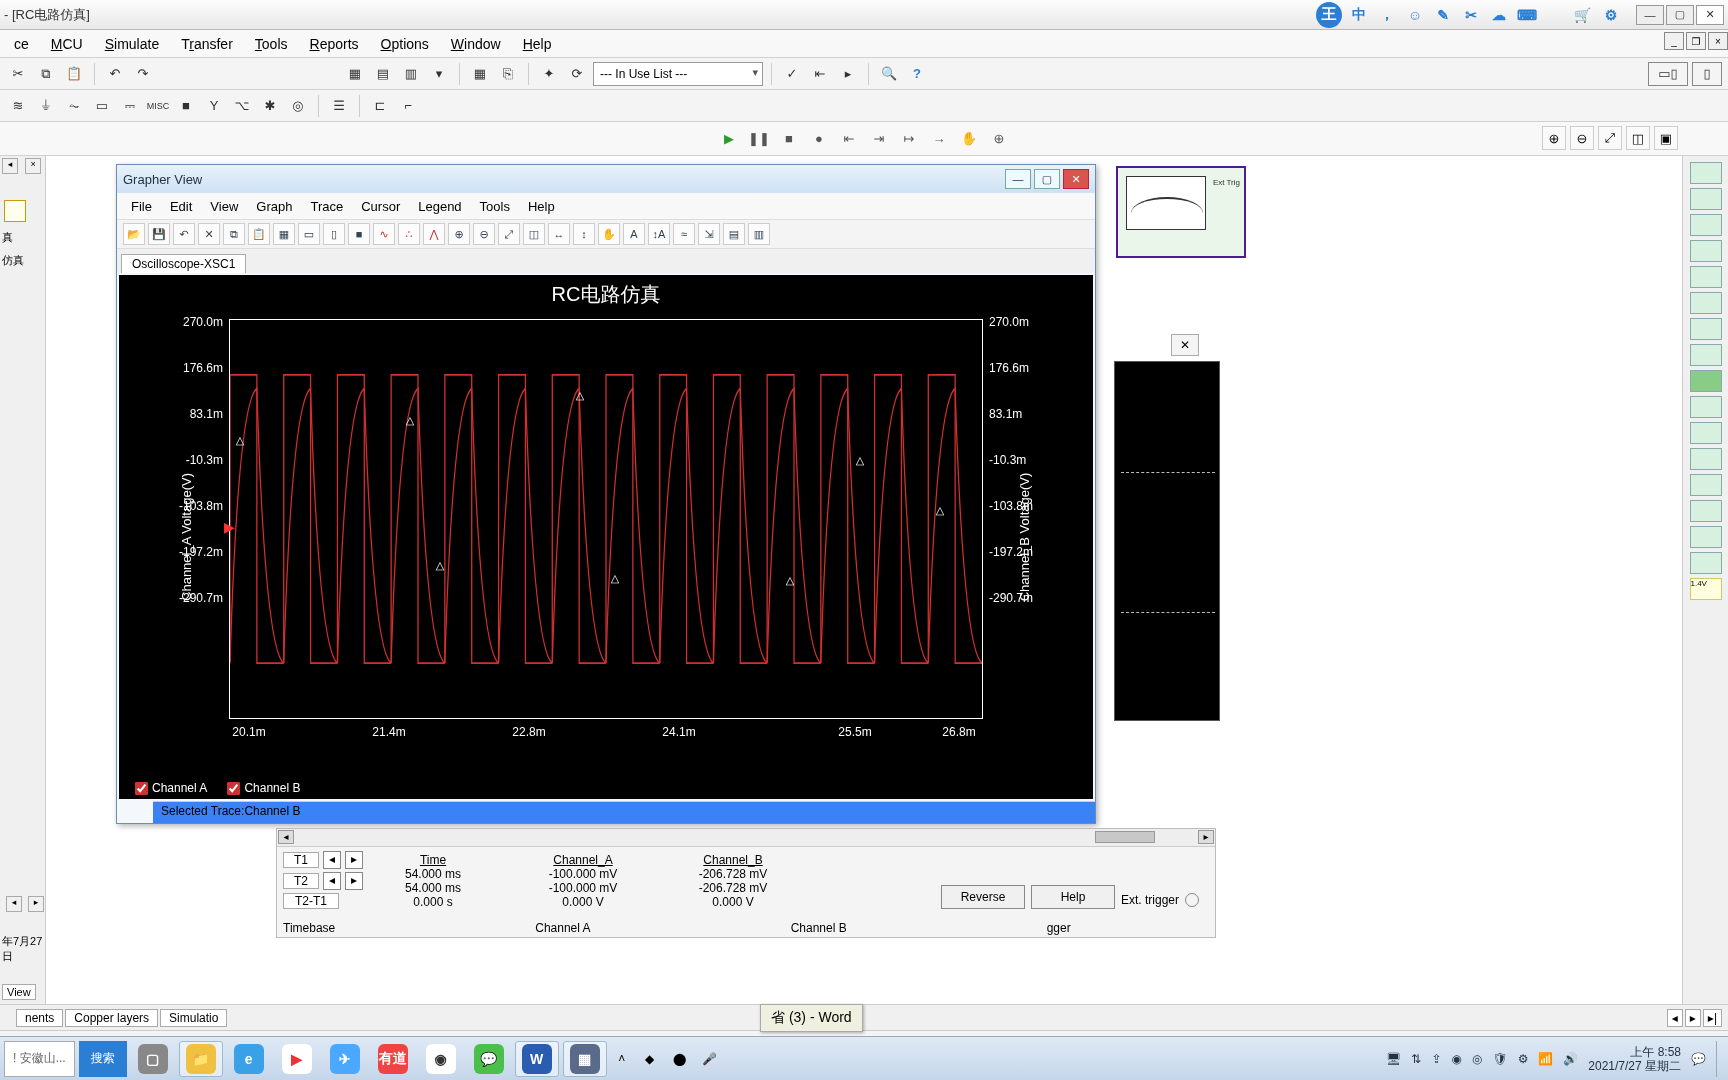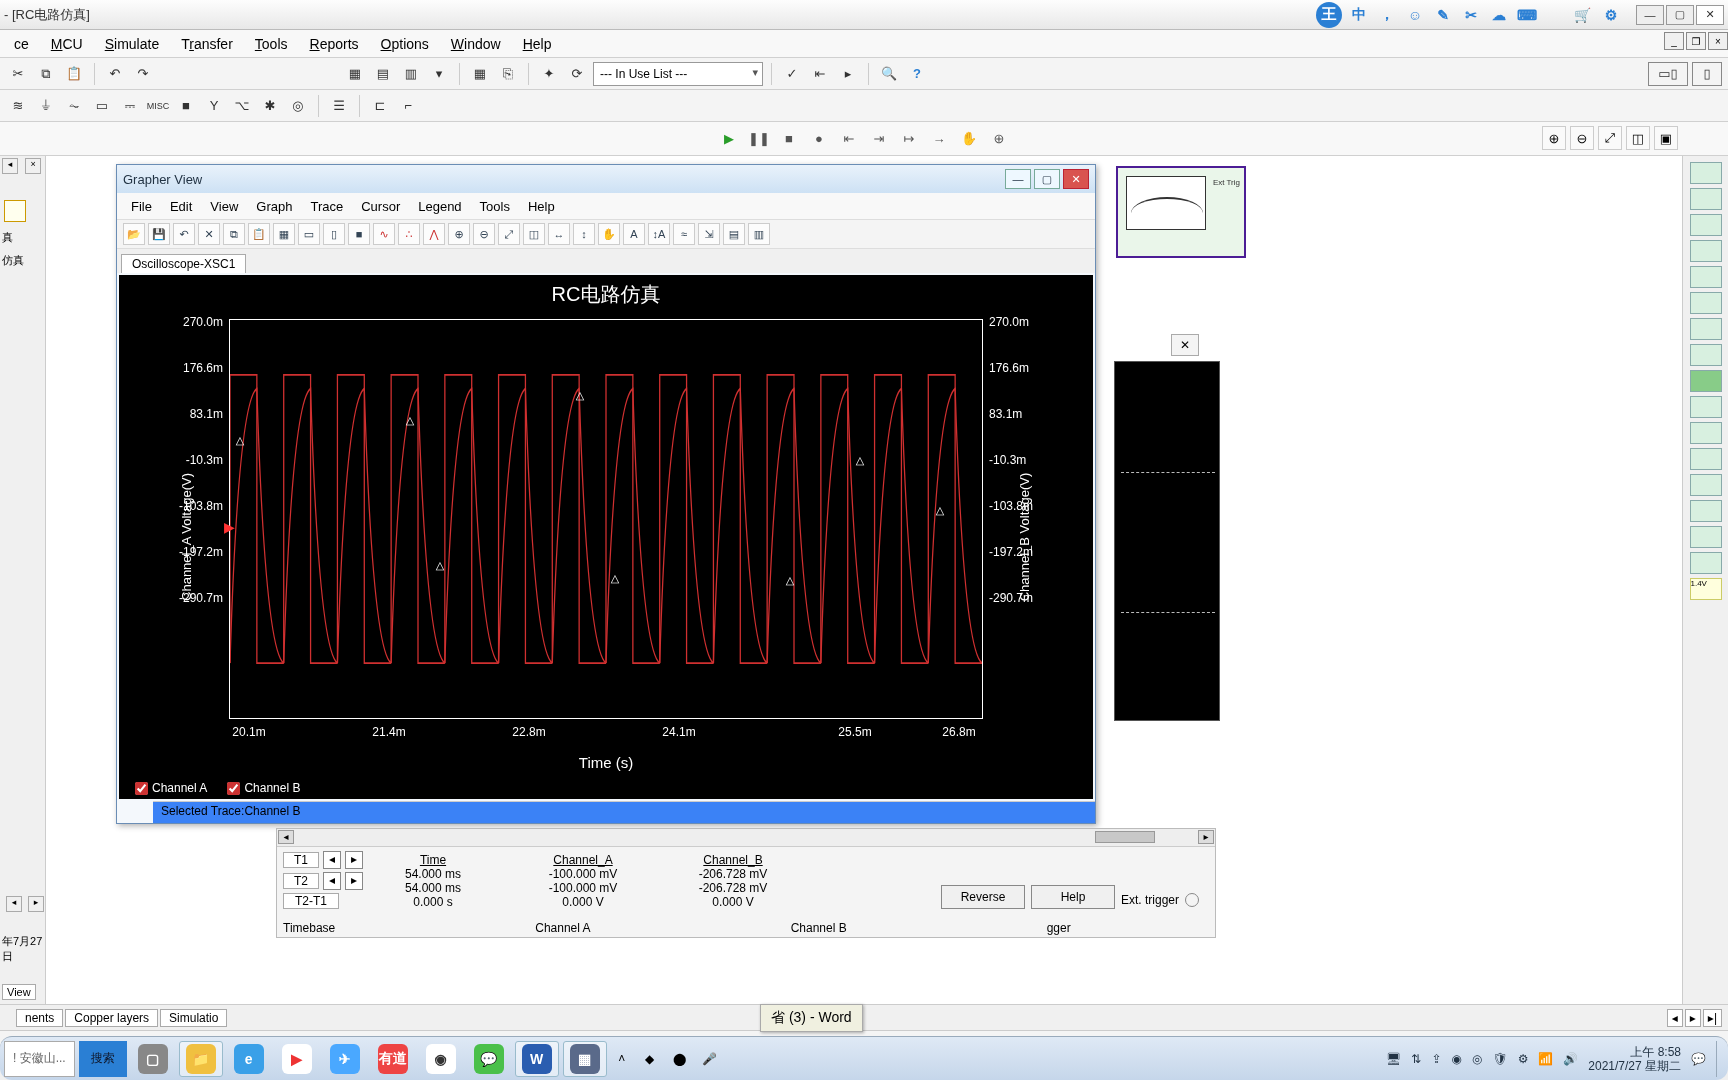--- a/index.html
+++ b/index.html
@@ -104,23 +104,23 @@
 
 
 .bottabs { height:26px; background:#f0f0f0; border-top:1px solid #ccc; display:flex; align-items:center; padding-left:16px; font-size:12px; gap:2px;}
 .bottabs .bt{border:1px solid #aaa;background:#fff;padding:1px 8px;}
 
 
 .statusbar{height:26px;background:#f4f4f4;border-top:1px solid #ccc;display:flex;align-items:center;font-size:12px;padding:0 8px;}
 .statusbar .spacer{flex:1;}
 
 
-.taskbar{position:absolute;left:0;right:0;bottom:0;height:44px;background:linear-gradient(#dfe9f5,#c5d6ea);display:flex;align-items:center;padding:0 4px;gap:4px;font-size:12px;border-top:1px solid #9ab;border-radius:12px;}
+.taskbar{position:absolute;left:0;right:0;bottom:0;height:44px;background:linear-gradient(#dfe9f5,#c5d6ea);display:flex;align-items:center;padding:0 4px;gap:4px;font-size:12px;border-top:1px solid #9ab;}
 .taskbar .search-tile{height:36px;background:#fff;border:1px solid #aaa;display:flex;align-items:center;padding:0 8px;color:#666;}
-.taskbar .btn-tile{height:36px;background:#2a7fd4;color:#0f172a;display:flex;align-items:center;padding:0 12px;font-family:Liberation Serif, serif;}
+.taskbar .btn-tile{height:36px;background:#2a7fd4;color:#ffffff;display:flex;align-items:center;padding:0 12px;font-family:Liberation Serif, serif;}
 .taskbar .app{width:44px;height:36px;border:1px solid rgba(255,255,255,0);display:flex;align-items:center;justify-content:center;border-radius:3px;}
 .taskbar .app.active{background:rgba(255,255,255,.5);border-color:#9bc;}
 .taskbar .tray{margin-left:auto;display:flex;align-items:center;gap:10px;color:#234;}
 .taskbar .tray .clock{display:flex;flex-direction:column;align-items:flex-end;line-height:14px;}
 .app-ico{width:30px;height:30px;border-radius:6px;display:flex;align-items:center;justify-content:center;font-size:14px;color:#fff;font-weight:bold;}
 
 
 .tooltip{position:absolute;left:760px;bottom:48px;background:#f0f0e0;border:1px solid #aaa;padding:4px 10px;font-size:14px;box-shadow:1px 1px 3px rgba(0,0,0,.3);}
 
 
@@ -314,21 +314,20 @@
         <div class="tb">▤</div>
         <div class="tb">▥</div>
       </div>
       <div class="g-tab">
         <div class="tab">Oscilloscope-XSC1</div>
       </div>
       <div class="g-plot">
         <div class="plot-title">RC电路仿真</div>
         <div class="ylab-left">Channel_A Voltage(V)</div>
         <div class="ylab-right">Channel_B Voltage(V)</div>
-        <div class="xlab">Time (s)</div>
 
         <div class="ytick" style="left:34px;top:40px">270.0m</div>
         <div class="ytick" style="left:34px;top:86px">176.6m</div>
         <div class="ytick" style="left:34px;top:132px">83.1m</div>
         <div class="ytick" style="left:34px;top:178px">-10.3m</div>
         <div class="ytick" style="left:34px;top:224px">-103.8m</div>
         <div class="ytick" style="left:34px;top:270px">-197.2m</div>
         <div class="ytick" style="left:34px;top:316px">-290.7m</div>
 
         <div class="ytick r" style="right:34px;top:40px">270.0m</div>

